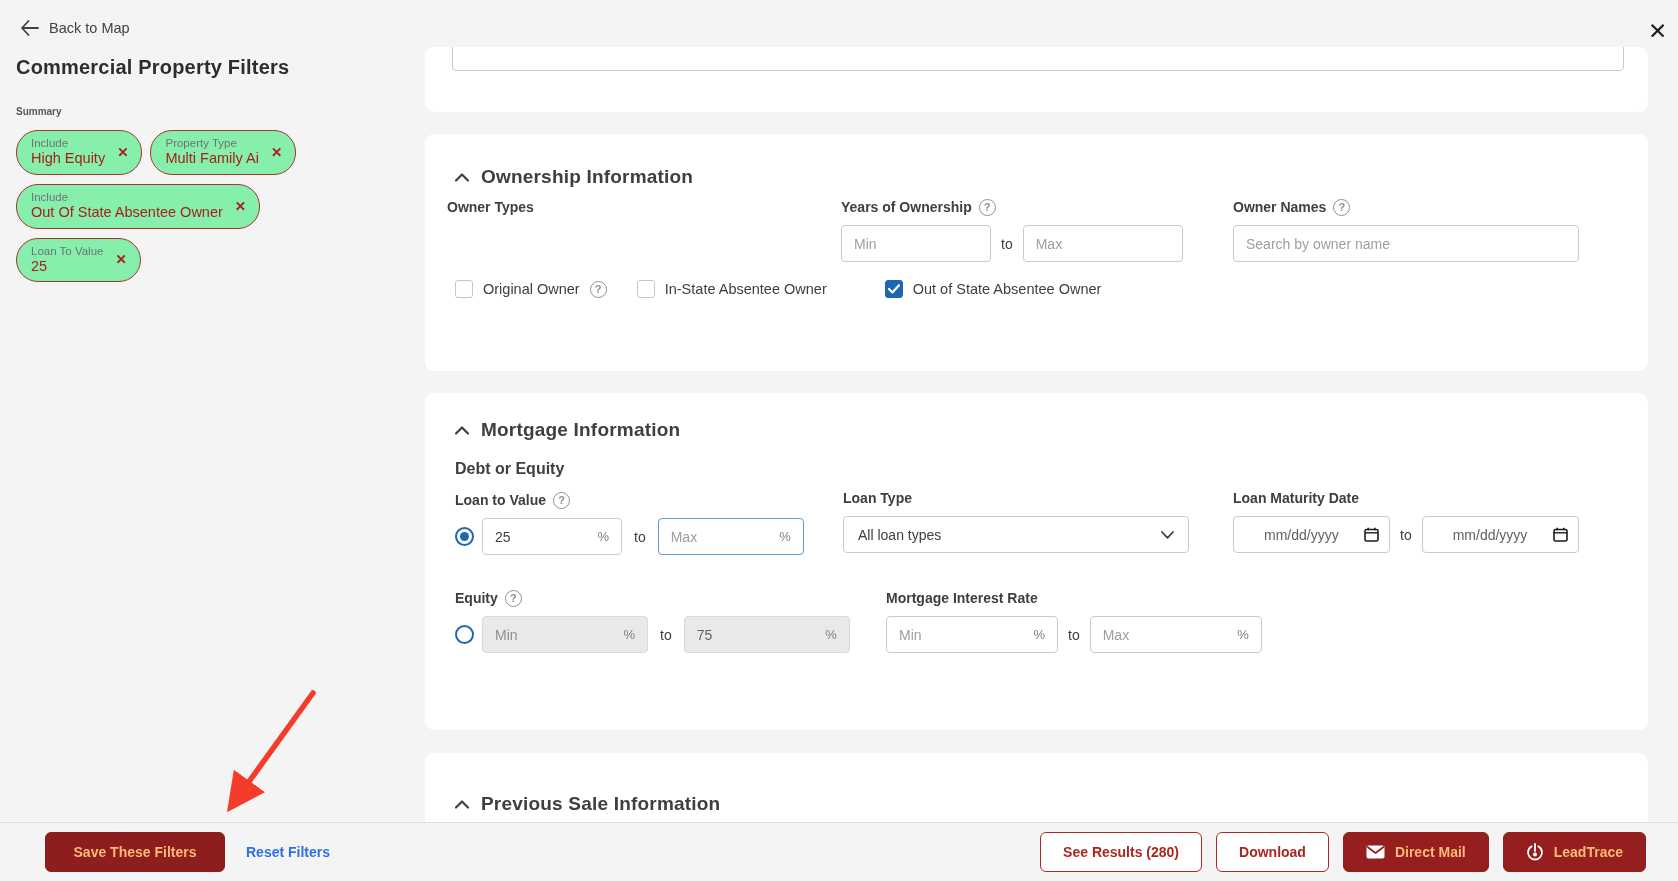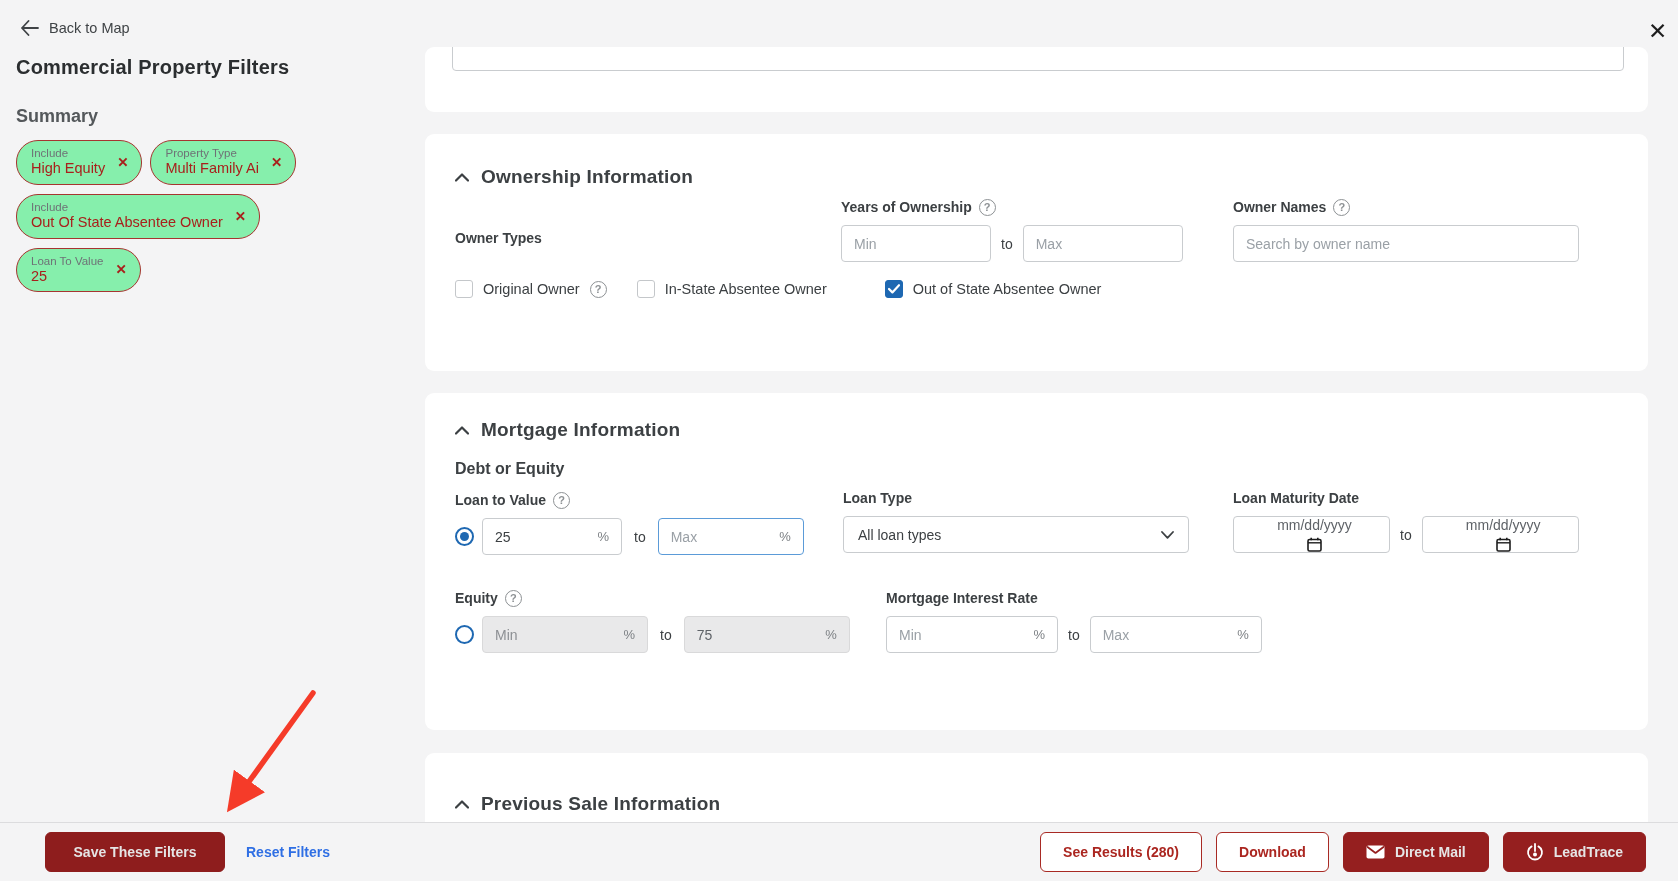--- a/index.html
+++ b/index.html
@@ -11,21 +11,21 @@
     color:#3f4346;
   }
   
   .header-band { position:absolute; left:0; top:0; width:1678px; height:48px; }
   .back-link { position:absolute; left:20px; top:20px; display:flex; align-items:center; gap:10px; cursor:pointer; }
   .back-link span { font-size:14.5px; color:#3f4346; }
   .close-btn { position:absolute; left:1648px; top:20px; font-size:23px; font-weight:400; color:#1d1d1d; cursor:pointer; line-height:1; }
   
   .sidebar { position:absolute; left:0; top:48px; width:420px; padding:0 16px; }
   .sidebar h1 { font-size:20px; font-weight:700; color:#2b2e30; margin-top:8px; letter-spacing:.2px; }
-  .summary-label { font-size:18px; font-weight:700; color:#54585b; margin-top:27px; }
+  .summary-label { font-size:10px; font-weight:700; color:#54585b; margin-top:27px; }
   .chips { display:flex; flex-wrap:wrap; gap:9px 8px; margin-top:13px; width:372px; }
   .chip { border:1.6px solid #a63530; border-radius:22px; padding:5px 13px 6px 14px;
           display:flex; align-items:center; gap:12px; background:#86efac; }
   .chip .c-cat { font-size:11.5px; color:#6e7276; line-height:1.25; }
   .chip .c-val { font-size:14.5px; font-weight:400; color:#a8201c; line-height:1.2; white-space:nowrap; }
   .chip .c-x { font-size:13.5px; font-weight:700; color:#a8201c; cursor:pointer; }
   
   .card { position:absolute; left:425px; width:1223px; background:#ffffff; border-radius:9px; }
   .card-top { top:47px; height:65px; overflow:hidden; }
   .card-own { top:134px; height:237px; }
@@ -46,42 +46,42 @@
   input { font-family:inherit; font-size:14px; color:#3c4043; border:none; outline:none; background:transparent; width:100%; }
   input::placeholder { color:#9aa0a6; }
   .tinput { padding:0 12px; }
   .pct { padding:0 12px; justify-content:space-between; gap:6px; }
   .pct .unit { color:#7d8185; font-size:13px; flex:none; }
   .pct.focused { border:1.6px solid #5b9bd8; }
   .pct.disabled { background:#e9e9ea; border-color:#d9d9da; }
   .pct.disabled input { color:#5f6368; }
   .pct.disabled input::placeholder { color:#8d9094; }
   .sel { padding:0 14px; justify-content:space-between; cursor:pointer; }
-  .dinput { padding:0 10px 0 16px; justify-content:space-between; color:#5f6368; cursor:text;flex-direction:column; }
+  .dinput { padding:0 10px 0 30px; justify-content:space-between; color:#5f6368; cursor:text; }
   .to { font-size:14px; color:#3c4043; }
   .qmark { width:17px; height:17px; border:1.4px solid #8d9194; border-radius:50%;
            color:#8d9194; font-size:11px; font-weight:700; display:inline-flex;
            align-items:center; justify-content:center; flex:none; }
   
   .cbrow { position:absolute; left:30px; display:flex; align-items:flex-start; gap:22px; }
   .cbitem { display:flex; align-items:center; gap:10px; cursor:pointer; }
   .cbitem .lbl { font-size:14.5px; color:#3c4043; white-space:nowrap; }
   .cbox { width:18px; height:18px; border:1.5px solid #c4c7ca; border-radius:3px; background:#fff; flex:none;
           display:flex; align-items:center; justify-content:center; }
   .cbox.checked { background:#1e68b2; border-color:#1e68b2; }
   .radio { width:19px; height:19px; border:2px solid #1e68b2; border-radius:50%; background:#fff; flex:none;
            display:flex; align-items:center; justify-content:center; cursor:pointer; }
   .radio.selected::after { content:""; width:9px; height:9px; border-radius:50%; background:#1e68b2; }
   .subhead { position:absolute; left:30px; font-size:16px; font-weight:700; color:#3c4043; }
   
   .footer { position:absolute; left:0; bottom:0; width:1678px; height:59px; background:#f4f4f5;
             border-top:1px solid #dcdcde; z-index:10; display:flex; align-items:center; }
   .btn { height:40px; border-radius:6px; display:flex; align-items:center; justify-content:center;
          font-size:14px; font-weight:700; cursor:pointer; gap:10px; white-space:nowrap; }
-  .btn-fill { background:#951f1f; color:#e5e5e5; border:1px solid #951f1f; }
+  .btn-fill { background:#951f1f; color:#fdba74; border:1px solid #951f1f; }
   .btn-line { background:#fff; color:#ab2620; border:1px solid #a82a24; }
   .save-btn { position:absolute; left:45px; width:180px; }
   .reset-link { position:absolute; left:246px; font-size:14px; font-weight:700; color:#2f6fe4; cursor:pointer; }
   .foot-right { position:absolute; right:32px; display:flex; gap:14px; }
   .foot-right .btn { padding:0 22px; }
   
   .anno { position:absolute; left:205px; top:683px; z-index:20; pointer-events:none; }
   svg.icon { display:block; }
 </style>
 </head>
@@ -137,21 +137,21 @@
 </div>
 
 <div class="card card-own">
   <div class="sec-head" style="top:32px;">
     <svg class="icon" width="14" height="9" viewBox="0 0 14 9">
       <path d="M1 7.5 L7 1.5 L13 7.5" stroke="#3c4043" stroke-width="2.2" fill="none" stroke-linecap="round" stroke-linejoin="round"></path>
     </svg>
     <b>Ownership Information</b>
   </div>
 
-  <div class="fgroup" style="left:30px; top:64px; width:346px;margin-top:31px;">
+  <div class="fgroup" style="left:22px; top:64px; width:346px;">
     <div class="flabel">Owner Types</div>
   </div>
 
   <div class="fgroup" style="left:416px; top:64px;">
     <div class="flabel">
       <span>Years of Ownership</span>
       <span class="qmark">?</span>
     </div>
     <div class="frow">
       <div class="tinput" style="width:150px;">

